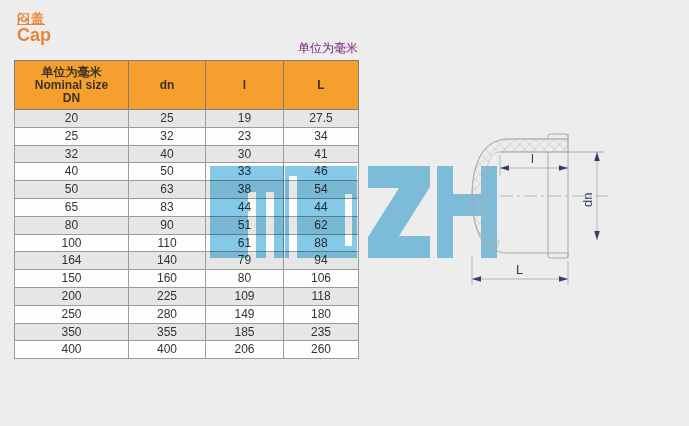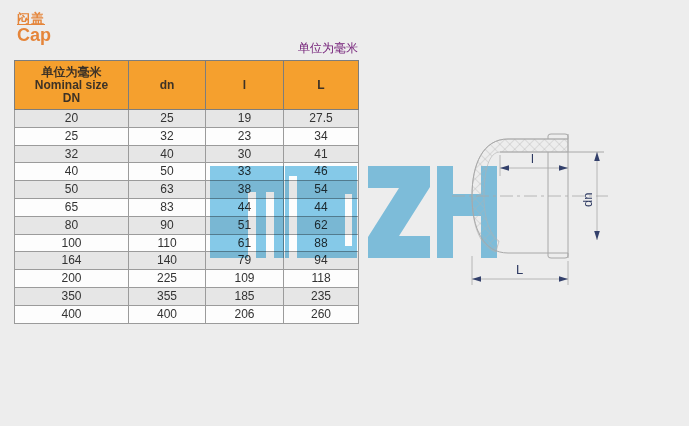--- a/index.html
+++ b/index.html
@@ -129,24 +129,36 @@
           <td>61</td>
           <td>88</td>
         </tr>
         <tr>
           <td>164</td>
           <td>140</td>
           <td>79</td>
           <td>94</td>
         </tr>
         <tr>
+          <td>150</td>
+          <td>160</td>
+          <td>80</td>
+          <td>106</td>
+        </tr>
+        <tr>
           <td>200</td>
           <td>225</td>
           <td>109</td>
           <td>118</td>
+        </tr>
+        <tr>
+          <td>250</td>
+          <td>280</td>
+          <td>149</td>
+          <td>180</td>
         </tr>
         <tr>
           <td>350</td>
           <td>355</td>
           <td>185</td>
           <td>235</td>
         </tr>
         <tr>
           <td>400</td>
           <td>400</td>

